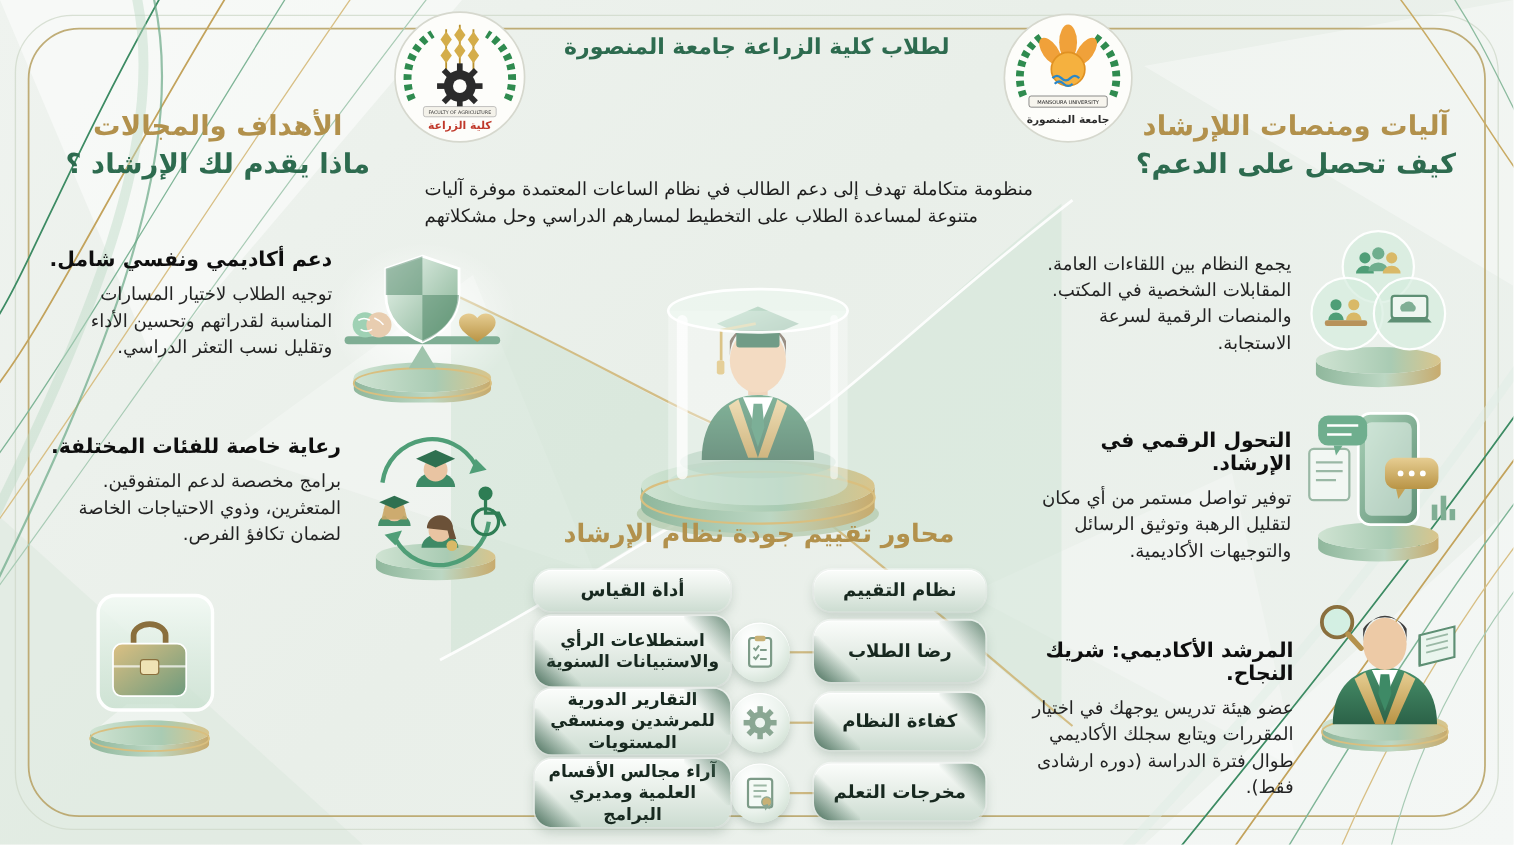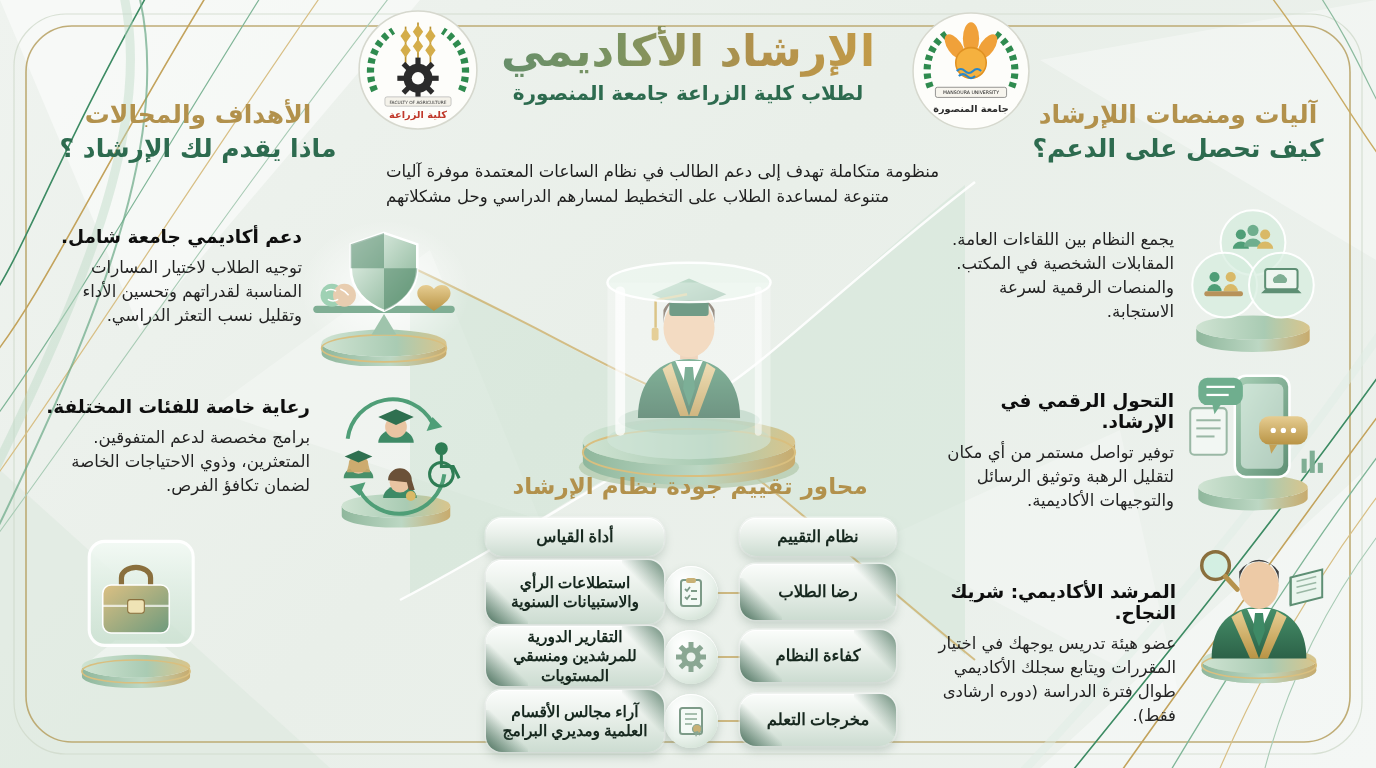--- a/index.html
+++ b/index.html
@@ -36,21 +36,21 @@
   .icon-wrap { z-index:2; }
   .icon-wrap svg { width:100%; height:100%; display:block; }
 
   
   .eval-title { left:478px; top:473px; width:424px; text-align:center;
     font-size:23px; font-weight:800; color:#b2914c; z-index:3; }
   .pill { position:absolute; border-radius:16px; z-index:2;
     background:linear-gradient(180deg,#fbfdfb 0%,#e8efe9 45%,#ccdcd1 100%);
     box-shadow:0 5px 10px rgba(96,125,108,.28), inset 0 1px 0 rgba(255,255,255,.95), 0 0 0 1.5px rgba(255,255,255,.55);
     display:flex; align-items:center; justify-content:center; text-align:center;
-    font-weight:700; font-size:16.5px; color:#17281f; line-height:1.25; overflow:hidden; padding:4px 10px;font-family:Liberation Serif, serif; }
+    font-weight:700; font-size:16.5px; color:#17281f; line-height:1.25; overflow:hidden; padding:4px 10px; }
   .pill .fold-tr,.pill .fold-bl { content:""; position:absolute; width:42px; height:42px; }
   .fold-tr { top:0; right:0; background:linear-gradient(225deg,rgba(77,117,95,.85) 0%,rgba(77,117,95,0) 55%); }
   .fold-bl { bottom:0; left:0; background:linear-gradient(45deg,rgba(58,98,78,.9) 0%,rgba(58,98,78,0) 55%); }
   .connector { position:absolute; height:2px; background:#c9ae6e; opacity:.85; z-index:1; }
   .row-icon { position:absolute; width:54px; height:54px; border-radius:50%; z-index:2;
     background:radial-gradient(circle at 35% 28%,#ffffff 0%,#eaf2ec 55%,#c3d7c7 100%);
     box-shadow:0 4px 8px rgba(96,125,108,.3), inset 0 1px 0 #fff;
     display:flex; align-items:center; justify-content:center; }
   .row-icon svg { width:32px; height:32px; }
 
@@ -177,21 +177,20 @@
         <circle r="14" fill="#2b2b2b"></circle>
           <circle r="6" fill="#fdfdfa"></circle>
       </g>
       <rect x="28" y="86" width="64" height="9" rx="2" fill="#f4f2ea" stroke="#999" stroke-width="0.5"></rect>
       <text x="60" y="92.5" font-size="4.2" text-anchor="middle" fill="#333">FACULTY OF AGRICULTURE</text>
       <text x="60" y="106" font-size="9.5" font-weight="bold" text-anchor="middle" fill="#c0392b" direction="rtl">كلية الزراعة</text>
     </svg>
   </div>
 
   <div class="abs title-block">
-    <div class="main-title ar">الإرشاد الأكاديمي</div>
     <div class="sub-title ar">لطلاب كلية الزراعة جامعة المنصورة</div>
   </div>
 
   <div class="abs logo" style="left:910px; top:10px; width:122px; height:122px;">
     <svg viewBox="0 0 120 120">
       <circle cx="60" cy="60" r="57" fill="#fdfdfa" stroke="#d6d8ce" stroke-width="1.5"></circle>
       <path d="M20,76 A44,44 0 0 1 38,22" fill="none" stroke="#2f8b4f" stroke-width="7" stroke-dasharray="5 4"></path>
       <path d="M100,76 A44,44 0 0 0 82,22" fill="none" stroke="#2f8b4f" stroke-width="7" stroke-dasharray="5 4"></path>
       <g>
         <ellipse cx="60" cy="28" rx="8" ry="16" fill="#f0a13a"></ellipse>
@@ -208,21 +207,21 @@
   </div>
 
   <p class="abs description ar">منظومة متكاملة تهدف إلى دعم الطالب في نظام الساعات المعتمدة موفرة آليات متنوعة لمساعدة الطلاب على التخطيط لمسارهم الدراسي وحل مشكلاتهم</p>
 
   <div class="abs side-head" style="left:48px; top:100px; width:300px;">
     <div class="head-gold ar">الأهداف والمجالات</div>
     <div class="head-green ar">ماذا يقدم لك الإرشاد ؟</div>
   </div>
 
   <div class="abs item" style="left:34px; top:226px; width:268px;">
-    <div class="item-title ar">دعم أكاديمي جامعة شامل.</div>
+    <div class="item-title ar">دعم أكاديمي ونفسي شامل.</div>
     <div class="item-body ar">توجيه الطلاب لاختيار المسارات المناسبة لقدراتهم وتحسين الأداء وتقليل نسب التعثر الدراسي.</div>
   </div>
   <div class="abs glow" style="left:300px; top:220px; width:170px; height:140px;"></div>
   <div class="abs icon-wrap" style="left:300px; top:210px; width:168px; height:156px;">
     <svg viewBox="0 0 160 150">
       <path d="M20,128 A60,13 0 0 0 140,128 L140,138 A60,13 0 0 1 20,138 Z" fill="url(#gPedSide)"></path>
       <ellipse cx="80" cy="128" rx="60" ry="13" fill="url(#gPedTop)"></ellipse>
       <ellipse cx="80" cy="133" rx="60" ry="13" fill="none" stroke="#d9bf7f" stroke-width="1.6"></ellipse>
       <polygon points="80,100 68,120 92,120" fill="#9fc4ac"></polygon>
       <rect x="12" y="92" width="136" height="7" rx="3.5" fill="#7fae94"></rect>

